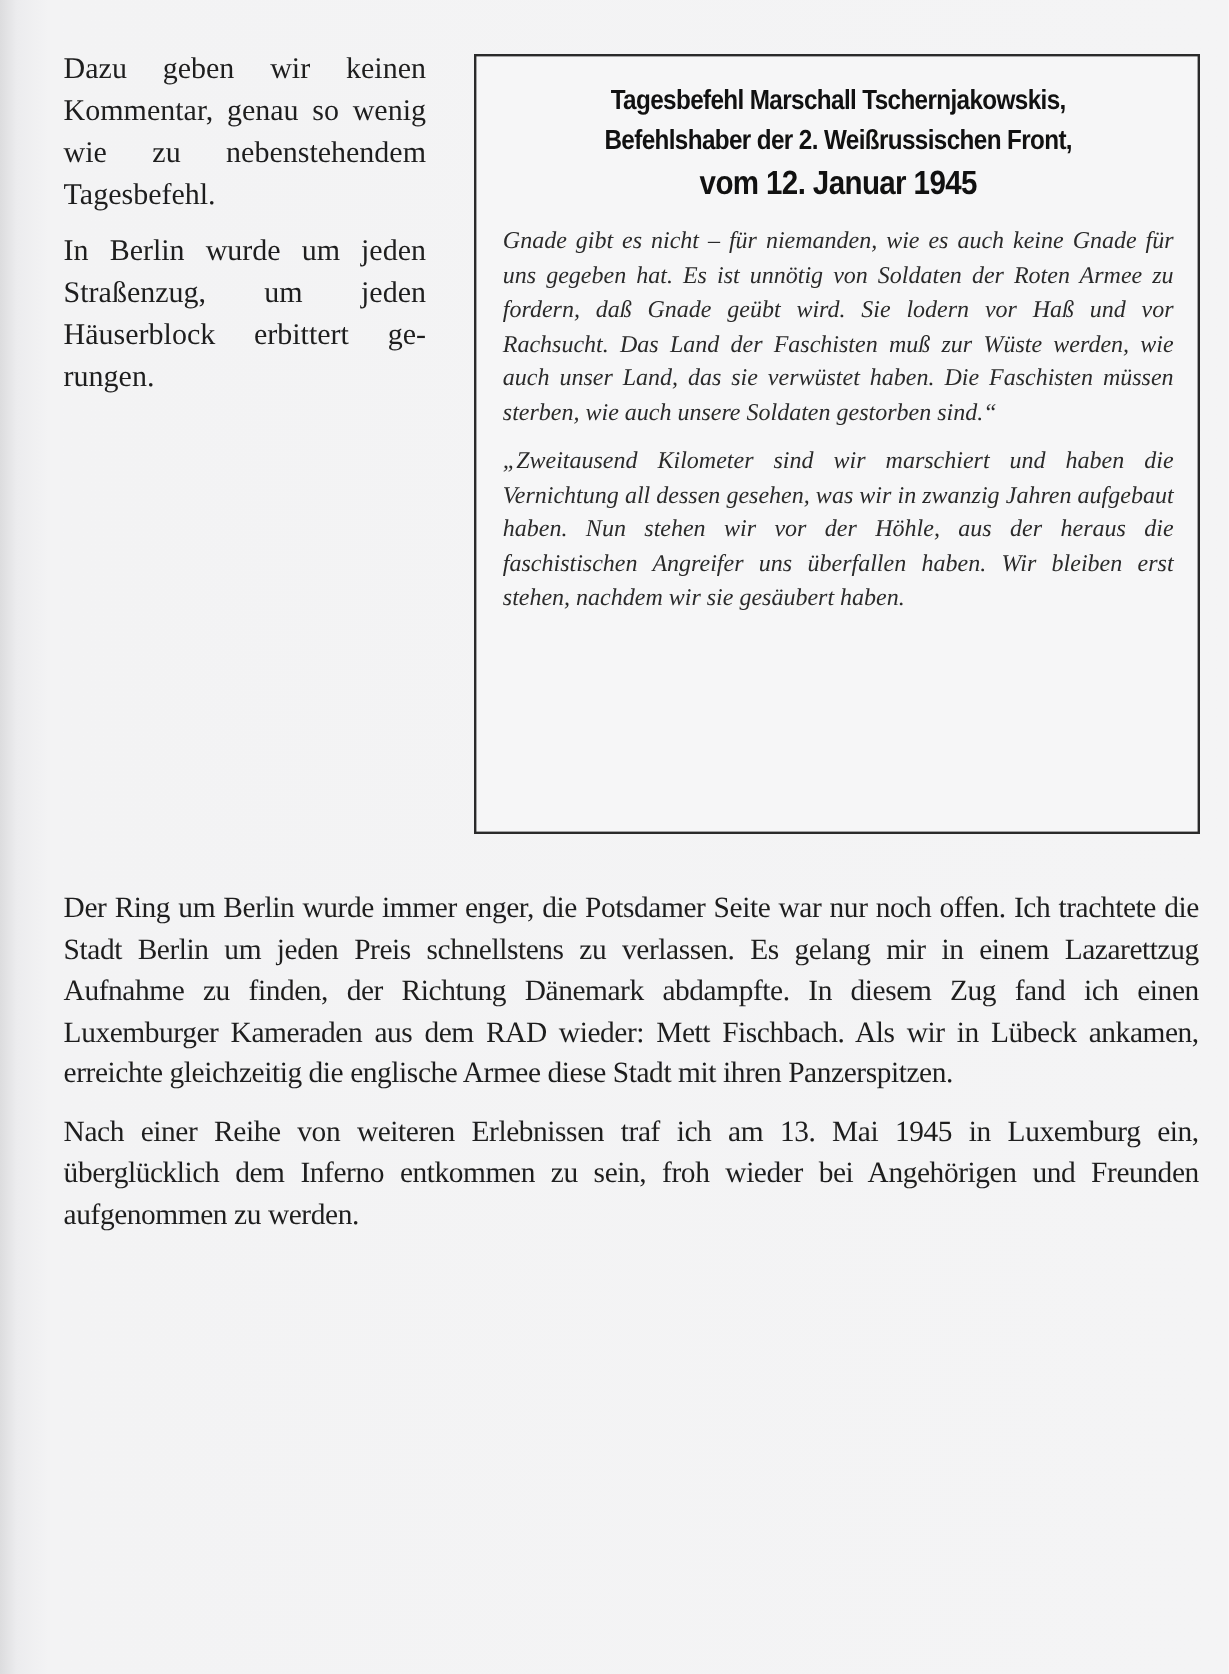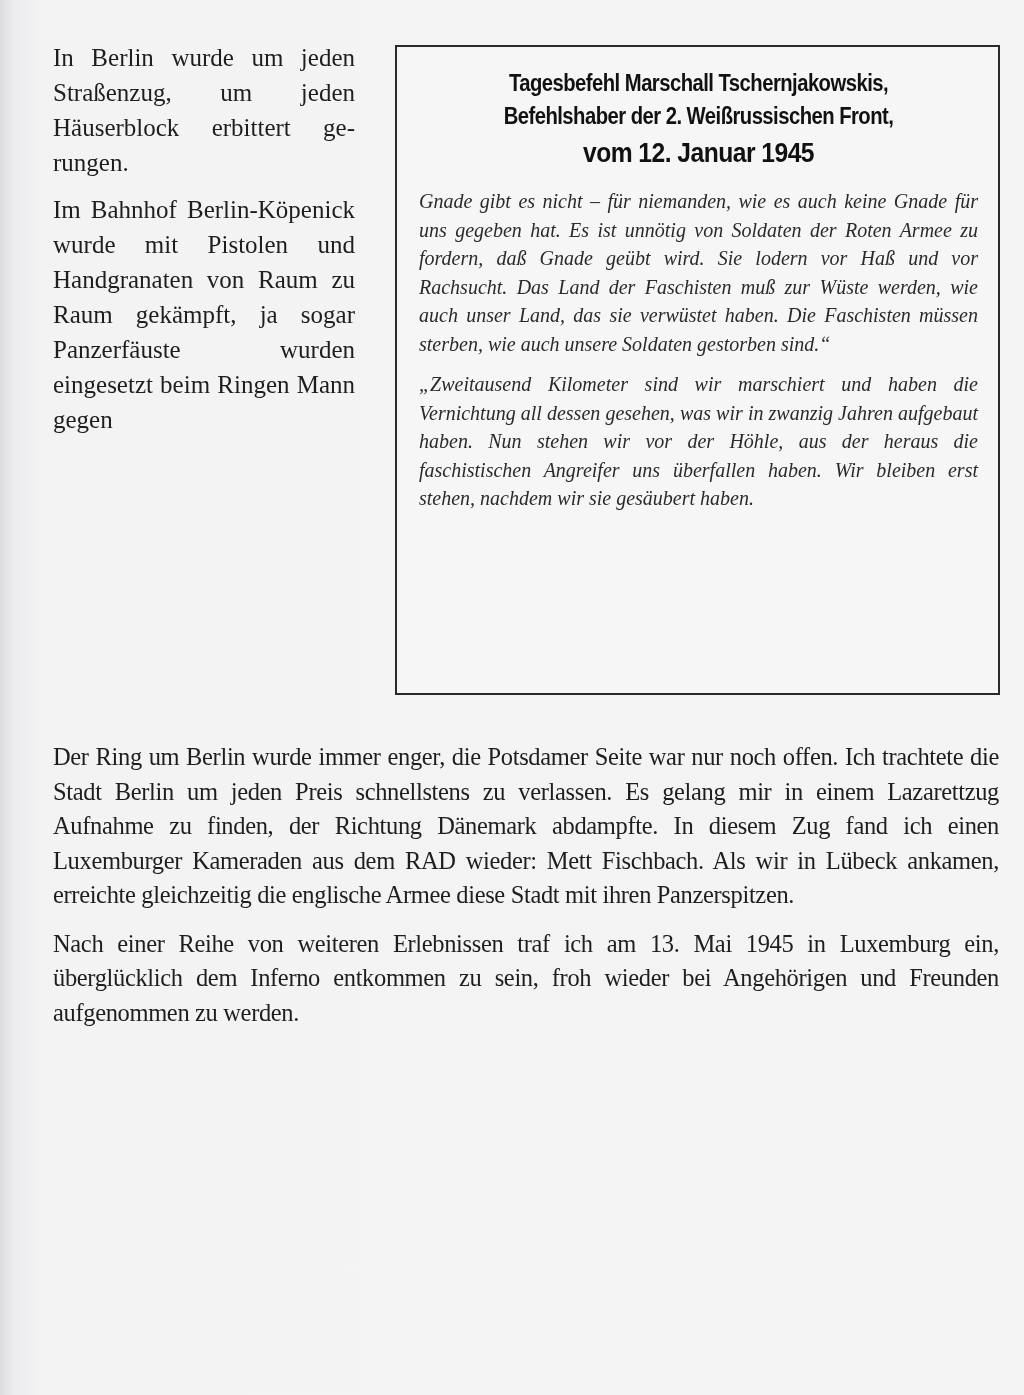--- a/index.html
+++ b/index.html
@@ -39,22 +39,22 @@
   }
   .full p { margin: 0 0 14px 0; }
   .full p.first { text-indent: 0; }
 </style>
 </head>
 <body>
 
 <div class="page">
 
   <div class="col-left">
+    <p>Dazu geben wir keinen Kommentar, genau so wenig wie zu nebenste­hendem Tagesbefehl.</p>
     <p>In Berlin wurde um jeden Straßenzug, um jeden Häuserblock erbittert ge­rungen.</p>
-    <p>Im Bahnhof Berlin-Kö­penick wurde mit Pisto­len und Handgranaten von Raum zu Raum ge­kämpft, ja sogar Panzer­fäuste wurden eingesetzt beim Ringen Mann gegen</p>
   </div>
 
   <div class="box">
     <div class="box-title">
       <span class="t1">Tagesbefehl Marschall Tschernjakowskis,</span>
       <span class="t2">Befehlshaber der 2. Weißrussischen Front,</span>
       <span class="t3">vom 12. Januar 1945</span>
     </div>
     <div class="box-body">
       <p>Gnade gibt es nicht – für niemanden, wie es auch keine Gnade für uns gegeben hat. Es ist unnötig von Soldaten der Roten Armee zu fordern, daß Gnade geübt wird. Sie lodern vor Haß und vor Rachsucht. Das Land der Faschisten muß zur Wüste werden, wie auch unser Land, das sie verwüstet haben. Die Faschisten müssen sterben, wie auch unsere Soldaten gestorben sind.“</p>

